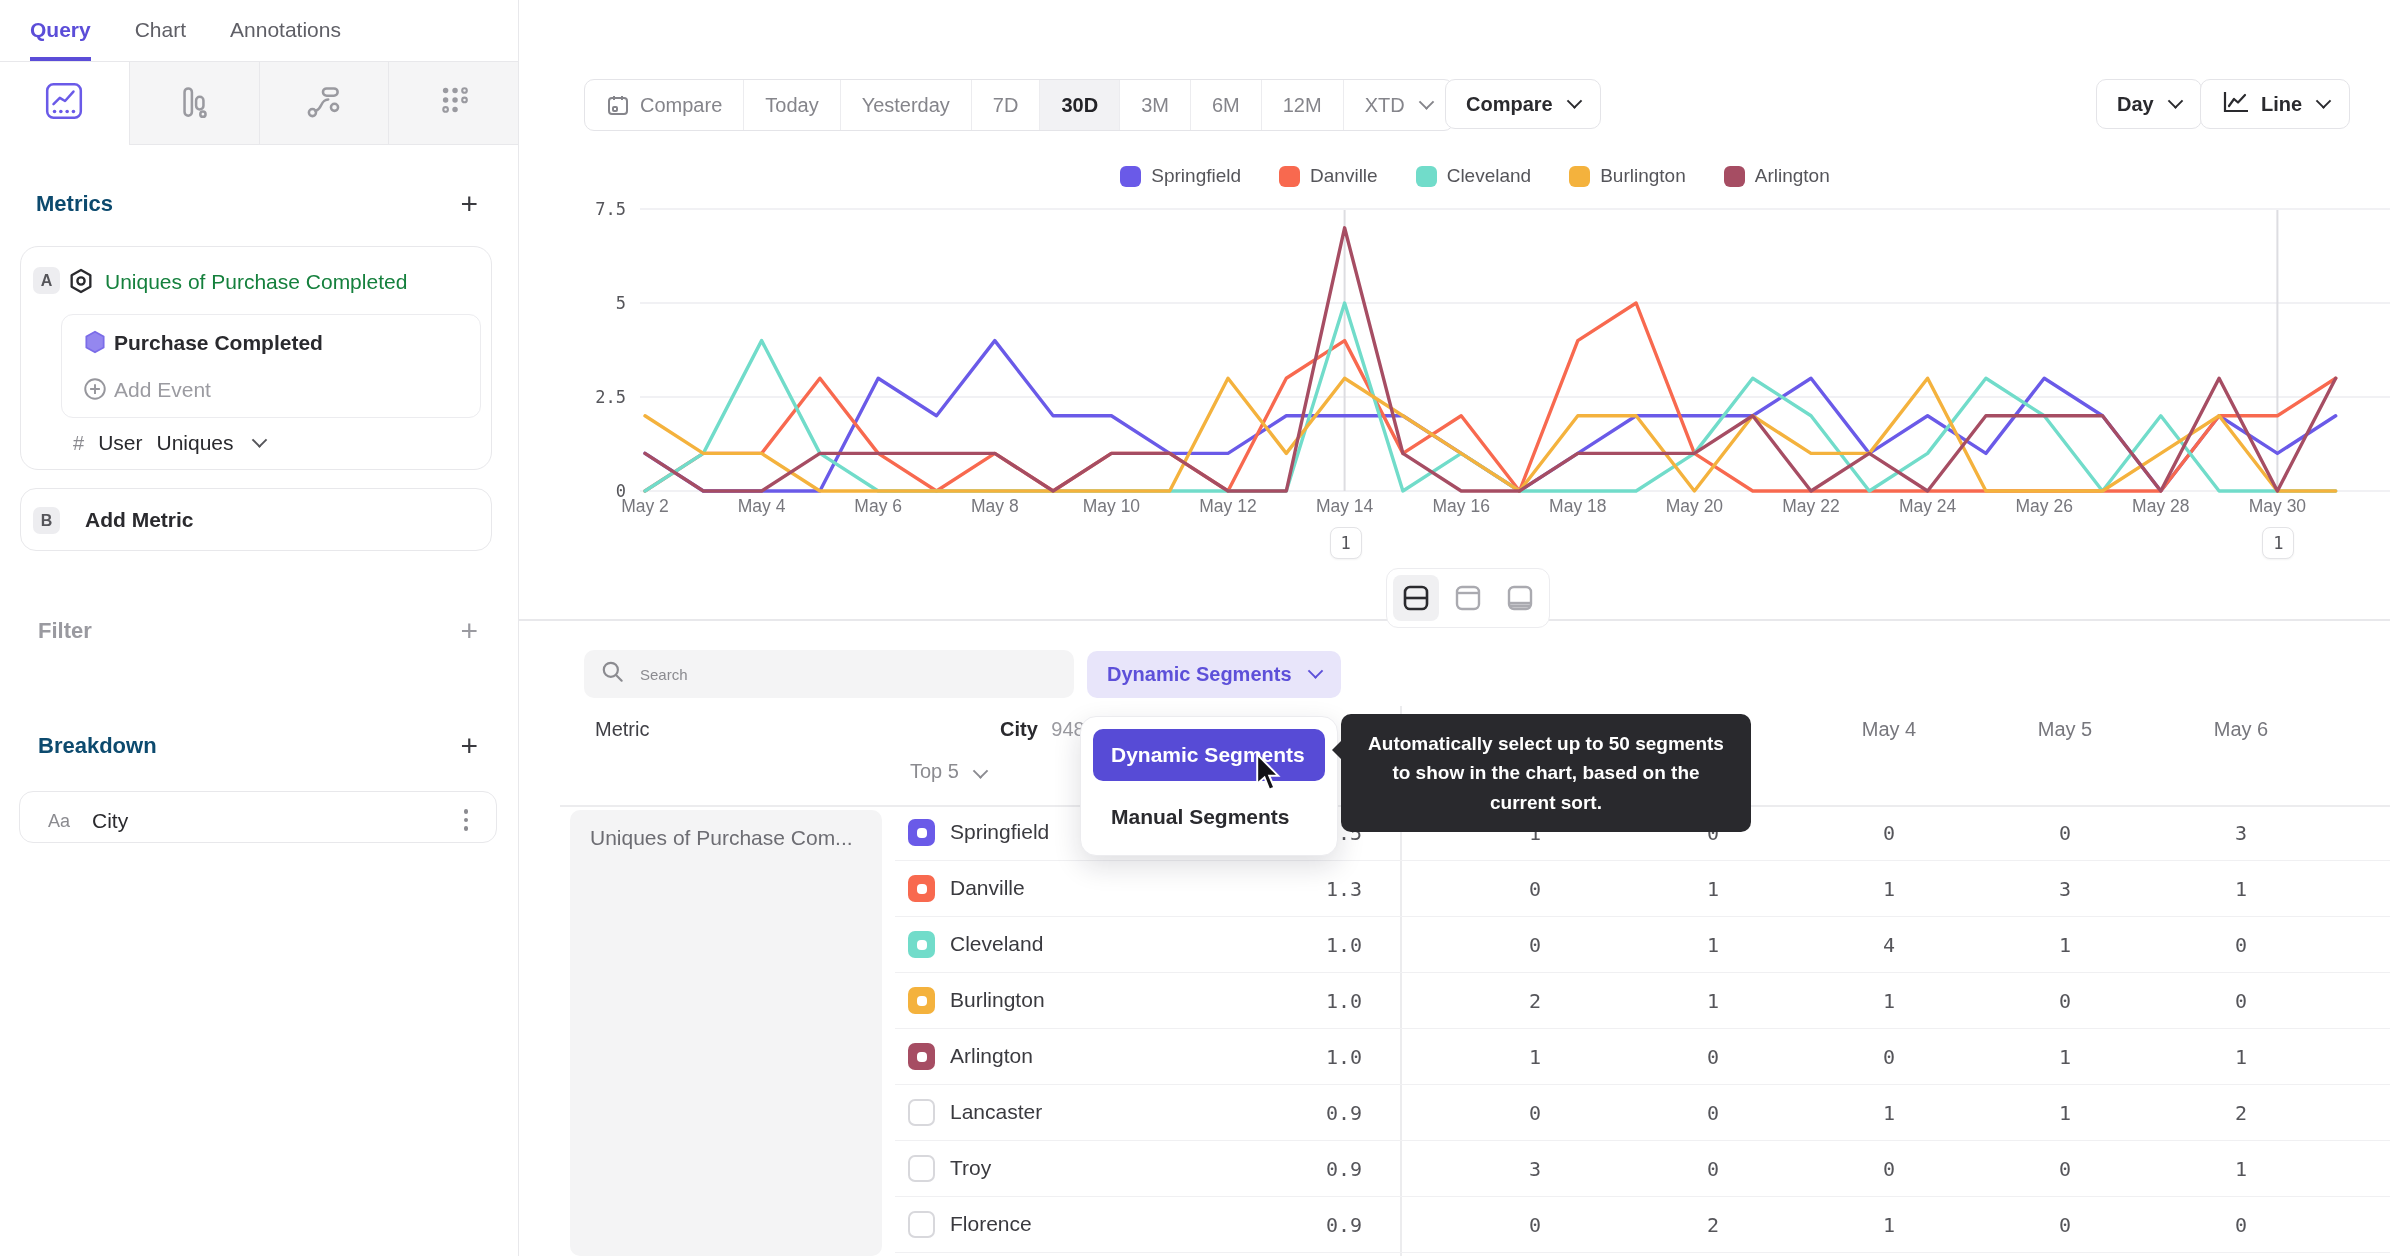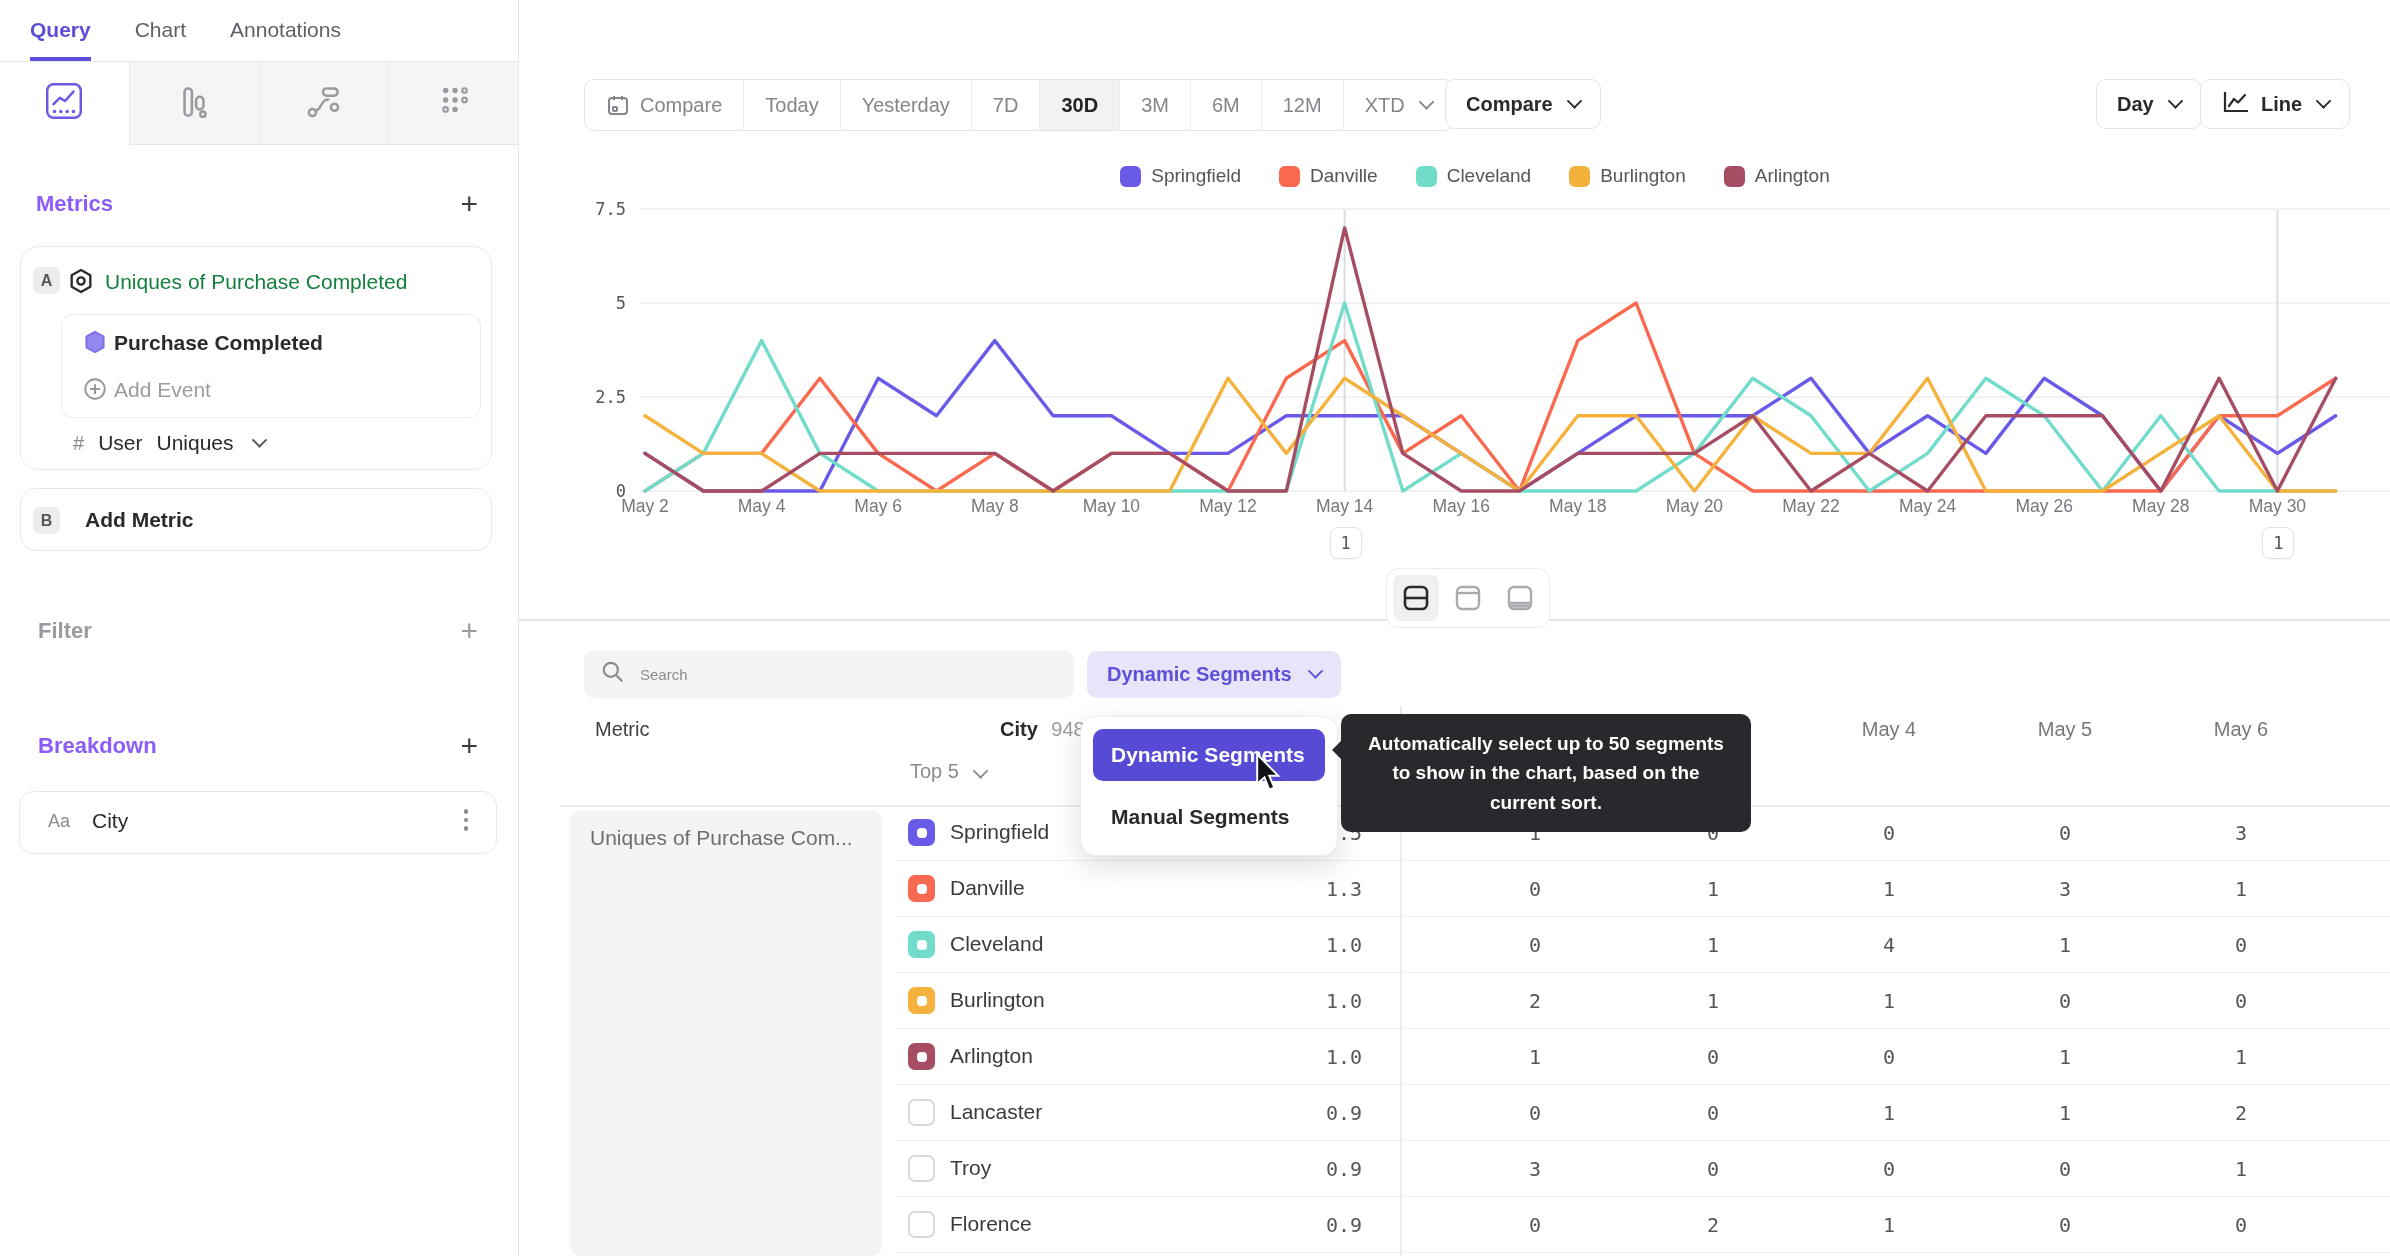--- a/index.html
+++ b/index.html
@@ -7,21 +7,21 @@
         font-family:"Liberation Sans",sans-serif;color:#2a2a2e;}
   
   .sidebar{position:absolute;left:0;top:0;width:519px;height:1256px;background:#fff;border-right:1px solid #e8e8eb;box-sizing:border-box;}
   .tabs{display:flex;align-items:stretch;height:62px;border-bottom:1px solid #e8e8eb;padding-left:30px;gap:44px;box-sizing:border-box;}
   .tab{display:flex;align-items:center;font-size:21px;color:#5f5f66;cursor:pointer;border-bottom:4px solid transparent;box-sizing:border-box;padding-top:2px;}
   .tab.active{color:#5b4dd8;font-weight:700;border-bottom-color:#5b4dd8;}
   .icon-strip{display:flex;height:83px;}
   .icon-btn{flex:1;display:flex;align-items:center;justify-content:center;background:#f5f5f6;border-left:1px solid #e8e8eb;border-bottom:1px solid #e8e8eb;box-sizing:border-box;cursor:pointer;}
   .icon-btn.sel{background:#fff;border-bottom-color:transparent;border-left:none;}
   .side-row{position:absolute;left:36px;right:40px;display:flex;justify-content:space-between;align-items:center;}
-  .h-dark{font-size:22px;font-weight:700;color:#8b5cf6;}
+  .h-dark{font-size:22px;font-weight:700;color:#0c4a6e;}
   .h-gray{font-size:22px;font-weight:600;color:#9a9aa0;}
   .plus{font-size:30px;font-weight:400;line-height:1;cursor:pointer;}
   .plus.dark{color:#3a3a3f;} .plus.gray{color:#9a9aa0;}
   .card{position:absolute;background:#fff;border:1px solid #e8e8eb;border-radius:16px;box-sizing:border-box;}
   .badge{position:absolute;width:27px;height:27px;border-radius:7px;background:#ededf0;color:#55555a;
          font-size:16px;font-weight:700;display:flex;align-items:center;justify-content:center;}
   .cardA-title{position:absolute;left:84px;top:23px;font-size:21px;font-weight:400;color:#15803d;text-align:center;}
   .inner-card{position:absolute;left:40px;top:67px;width:418px;height:102px;border:1px solid #ececef;border-radius:12px;}
   .evt-label{position:absolute;left:52px;font-size:21px;font-weight:600;color:#2a2a2e;}
   .evt-label.gray{color:#9b9ba1;font-weight:400;}
@@ -186,21 +186,21 @@
     <div class="side-row" style="top:611px;height:40px;left:38px;">
       <span class="h-gray">Filter</span>
       <span class="plus gray">+</span>
     </div>
 
     <div class="side-row" style="top:726px;height:40px;left:38px;">
       <span class="h-dark">Breakdown</span>
       <span class="plus dark">+</span>
     </div>
 
-    <div class="card" style="left:19px;top:791px;width:478px;height:63px;border-radius:14px;">
+    <div class="card" style="left:19px;top:791px;width:478px;height:52px;border-radius:14px;">
       <span style="position:absolute;left:28px;top:19px;font-size:18px;color:#8b8b90;">Aa</span>
       <span style="position:absolute;left:72px;top:17px;font-size:21px;font-weight:500;">City</span>
       <span class="kebab" style="position:absolute;right:28px;top:17px;">
           <i></i>
           <i></i>
           <i></i>
         </span>
     </div>
   </div>
 

